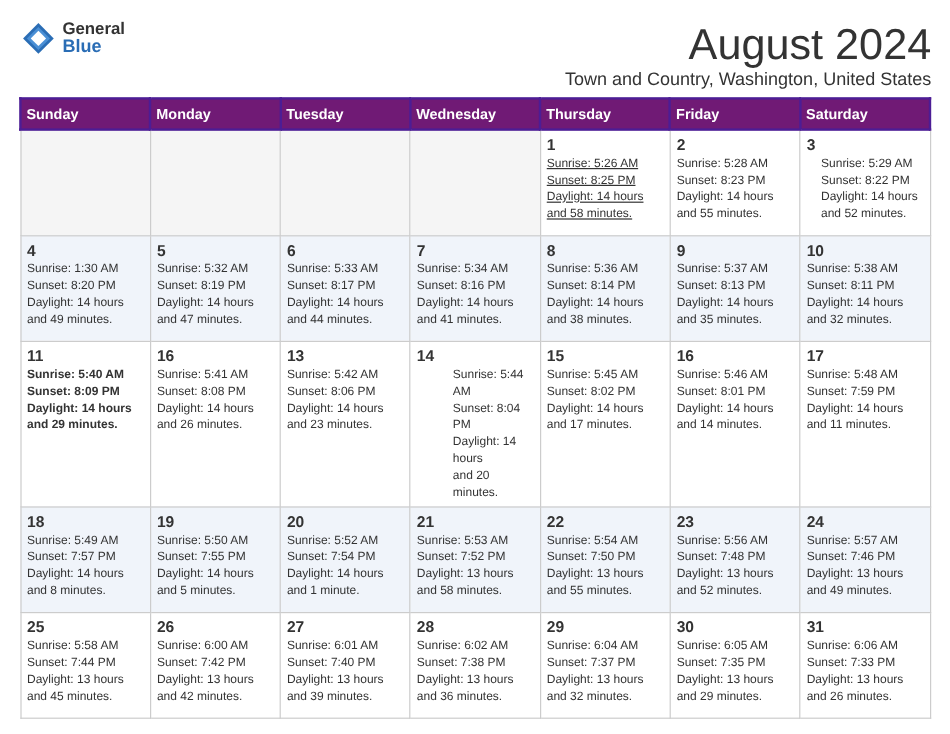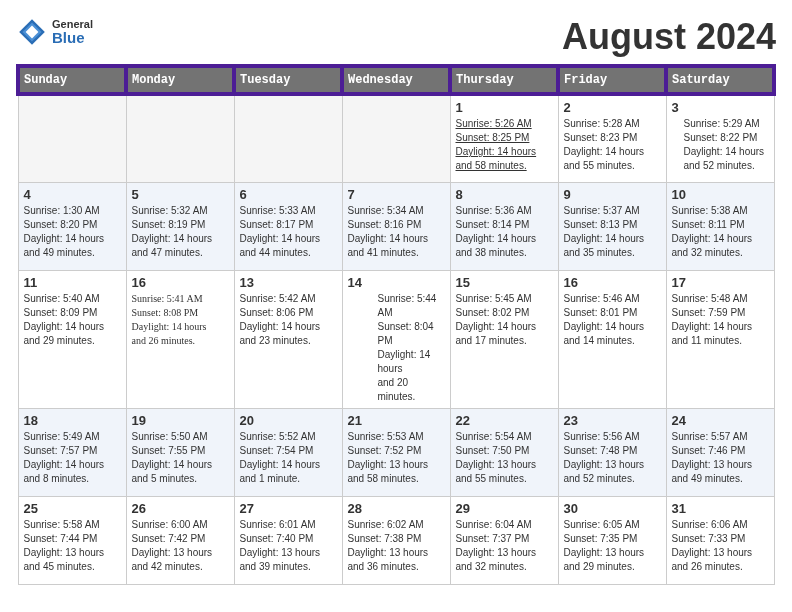--- a/index.html
+++ b/index.html
@@ -20,59 +20,58 @@
       display: flex;
       align-items: center;
       gap: 4px;
     }
     .logo-text {
       display: flex;
       flex-direction: column;
       line-height: 1.1;
     }
     .logo-general {
-      font-size: 11px;
+      font-size: 14px;
       font-weight: bold;
       color: #333;
     }
     .logo-blue {
       font-size: 15px;
       font-weight: bold;
       color: #2a6db5;
     }
     .logo-icon {
       width: 32px;
       height: 32px;
     }
     .title-section {
       text-align: right;
     }
     .main-title {
       font-size: 36px;
-      font-weight: bold;
+      font-weight: normal;
       color: #333;
     }
     .subtitle {
       font-size: 15px;
       color: #333;
     }
     table {
       width: 100%;
       border-collapse: collapse;
       margin-top: 6px;
     }
     th {
-      background-color: #737373;
+      background-color: #701a75;
       color: #fff;
       font-size: 12px;
       font-weight: bold;
       padding: 5px 4px;
       text-align: left;
-      border: 4px solid #4c1d95;
-      font-family: Liberation Mono, monospace;
+      border: 2px solid #4c1d95;
     }
     td {
       border: 1px solid #ccc;
       vertical-align: top;
       padding: 4px 5px;
       font-size: 10px;
       color: #333;
       background: #fff;
       height: 88px;
       width: 108px;
@@ -108,20 +107,21 @@
       <polygon points="20,8 32,20 20,32 8,20" fill="#4a8fd5"></polygon>
       <polygon points="20,12 28,20 20,28 12,20" fill="#fff"></polygon>
     </svg>
     <div class="logo-text">
       <span class="logo-general">General</span>
       <span class="logo-blue">Blue</span>
     </div>
   </div>
   <div class="title-section">
     <div class="main-title">August 2024</div>
+    <div class="subtitle">Town and Country, Washington, United States</div>
   </div>
 </div>
 
 <table>
   <thead>
     <tr>
     <th>Sunday</th>
         <th>Monday</th>
         <th>Tuesday</th>
         <th>Wednesday</th>
@@ -205,28 +205,28 @@
           <div class="day-number">10</div>
           <div class="day-info" style="white-space: pre-line;">Sunrise: 5:38 AM
 Sunset: 8:11 PM
 Daylight: 14 hours
 and 32 minutes.</div>
         </td>
       </tr>
       <tr>
         <td>
           <div class="day-number">11</div>
-          <div class="day-info" style="white-space: pre-line;">Sunrise: 5:40 AM
+          <div class="day-info" style="white-space: pre-line; font-weight: bold;">Sunrise: 5:40 AM
 Sunset: 8:09 PM
 Daylight: 14 hours
 and 29 minutes.</div>
         </td>
         <td>
           <div class="day-number">16</div>
-          <div class="day-info" style="white-space: pre-line; font-family: Liberation Serif, serif;">Sunrise: 5:41 AM
+          <div class="day-info" style="white-space: pre-line;">Sunrise: 5:41 AM
 Sunset: 8:08 PM
 Daylight: 14 hours
 and 26 minutes.</div>
         </td>
         <td>
           <div class="day-number">13</div>
           <div class="day-info" style="white-space: pre-line;">Sunrise: 5:42 AM
 Sunset: 8:06 PM
 Daylight: 14 hours
 and 23 minutes.</div>

